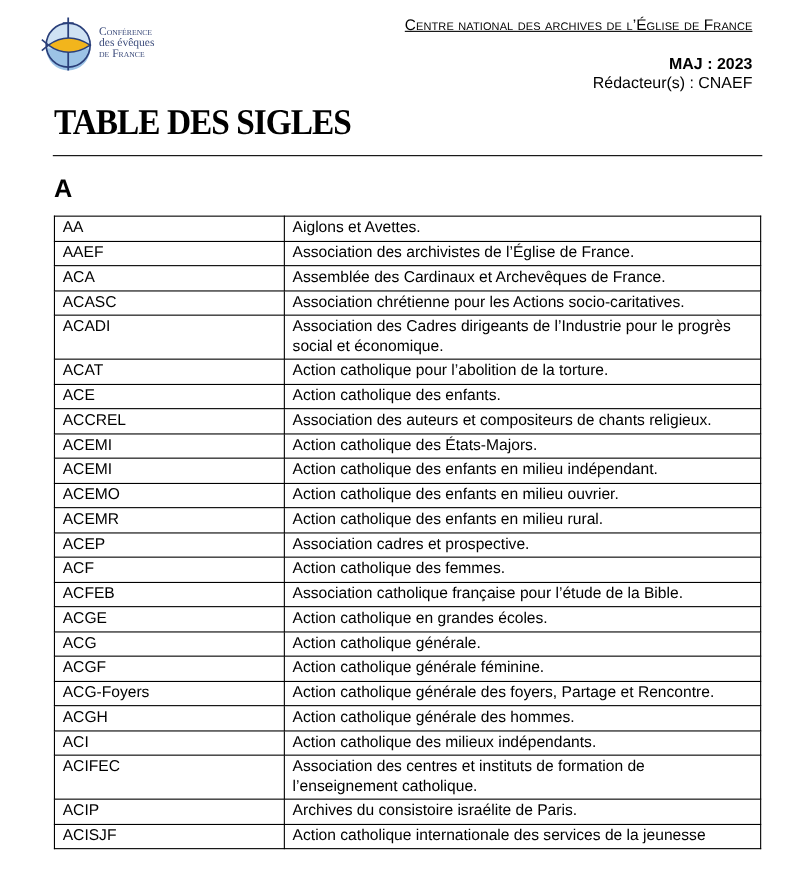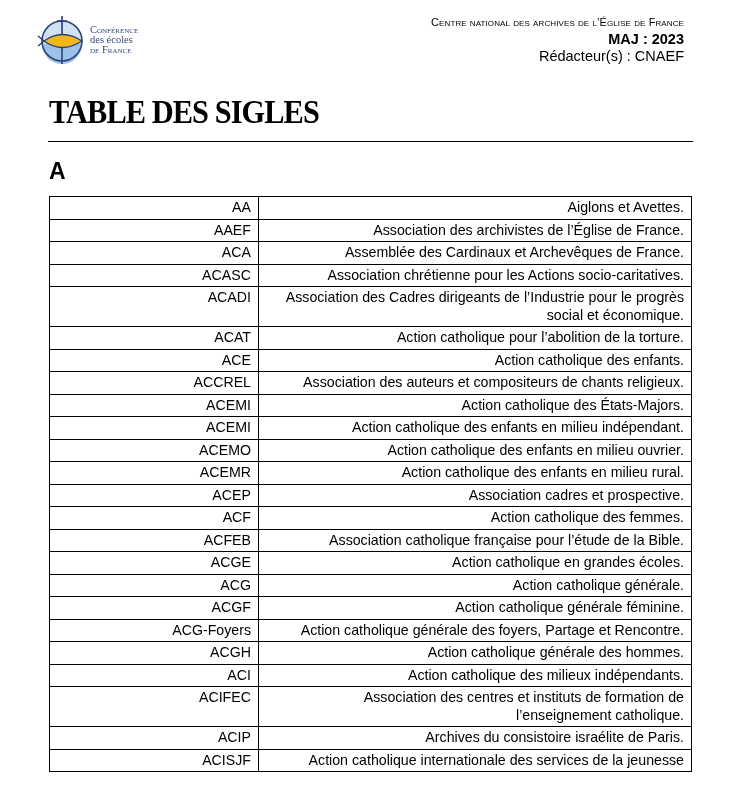--- a/index.html
+++ b/index.html
@@ -2,45 +2,45 @@
 <html><head>
 <meta charset="utf-8">
 <style>
   html, body { margin:0; padding:0; background:#fff; }
   body { width:738px; height:811px; overflow:hidden; position:relative; font-family:"Liberation Sans", sans-serif; color:#000; }
   .logo { position:absolute; left:36px; top:14px; width:112px; height:52px; }
   .logo svg { position:absolute; left:0; top:0; }
   .logo-text { position:absolute; left:54px; top:11px; font-family:"Liberation Serif", serif; color:#3a4a7a; font-size:10.5px; line-height:10px; }
   .logo-text .sc { font-variant:small-caps; }
   .hdr { position:absolute; right:54px; top:14px; text-align:right; font-size:14.5px; line-height:17px; }
-  .hdr .org { font-variant:small-caps; font-size:11px; letter-spacing:0.1px; }
-  .hdr .maj { font-weight:bold; }
+  .hdr .org { font-variant:small-caps; font-size:14px; letter-spacing:0.1px;text-decoration:underline; }
+  .hdr .maj { font-weight:bold;margin-top:20px; }
   .title { position:absolute; left:49px; top:94px; font-family:"Liberation Serif", serif; font-weight:bold; font-size:33px; letter-spacing:-1px; transform:scaleX(0.92); transform-origin:left; }
   .rule { position:absolute; left:48px; top:141px; width:645px; height:1px; background:#000; }
   .letter { position:absolute; left:49px; top:158px; font-weight:bold; font-size:23px; }
   table { position:absolute; left:49px; top:196px; width:643px; border-collapse:collapse; font-size:14.2px; }
-  td { border:1px solid #000; padding:2px 7px 2px 7px; vertical-align:top; line-height:17.5px;text-align:right; }
+  td { border:1px solid #000; padding:2px 7px 2px 7px; vertical-align:top; line-height:17.5px; }
   td.sig { width:194px; }
 </style>
 </head>
 <body>
 
 <div class="logo">
   <svg width="56" height="52" viewBox="0 0 56 52">
     <circle cx="26" cy="27" r="20" fill="#cfe2f3"></circle>
     <path d="M6 30 A20 20 0 0 0 46 30 Z" fill="#9cc3e6"></path>
     <circle cx="26" cy="27" r="20" fill="none" stroke="#2a3f7a" stroke-width="1.5"></circle>
     <line x1="26" y1="2" x2="26" y2="50" stroke="#2a3f7a" stroke-width="1.6"></line>
     <line x1="21" y1="7" x2="31" y2="7" stroke="#2a3f7a" stroke-width="1.6"></line>
     <path d="M8 27 Q26 14 46 27 Q26 40 8 27 Z" fill="#f2b51c" stroke="#2a3f7a" stroke-width="1.4"></path>
     <path d="M8 27 L2 22 M8 27 L2 32" stroke="#2a3f7a" stroke-width="1.4"></path>
   </svg>
   <div class="logo-text">
     <div class="sc">Conférence</div>
-    <div>des écoles</div>
+    <div>des évêques</div>
     <div class="sc">de France</div>
   </div>
 </div>
 
 <div class="hdr">
   <div class="org">Centre national des archives de l’Église de France</div>
   <div class="maj">MAJ : 2023</div>
   <div>Rédacteur(s) : CNAEF</div>
 </div>
 

